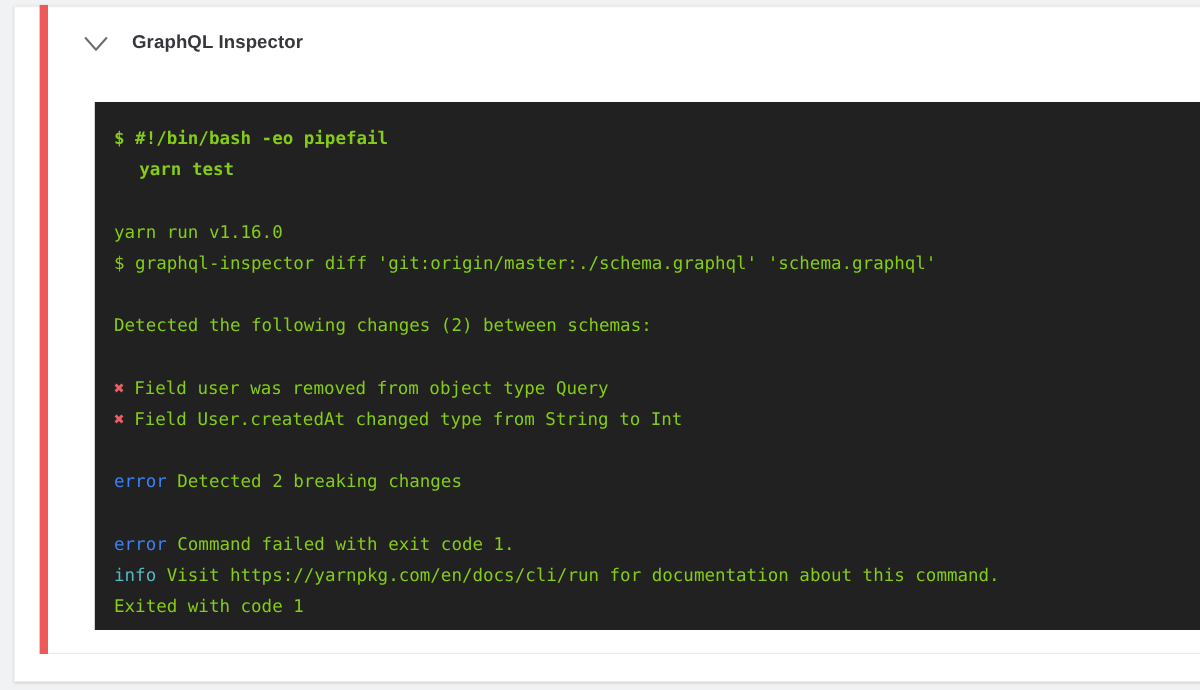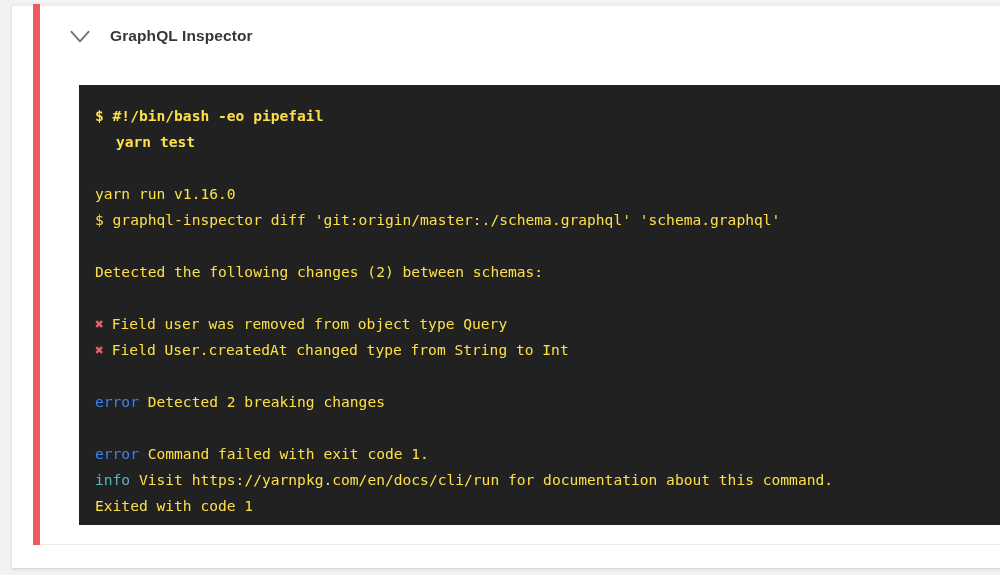--- a/index.html
+++ b/index.html
@@ -112,21 +112,21 @@
   .line.bold { font-weight: bold; }
   .line.indent { padding-left: 21px; }
 
   .tok-marker {
     color: #ec5f67;
     font-weight: bold;
     padding-right: 8px;
   }
   .tok-error { color: #3b82f6; }
   .tok-info  { color: #56b6c2; }
-  .tok-text  { color: #fde047; }
+  .tok-text  { color: #84cc16; }
 
   
   .card-bottom-divider {
     position: absolute;
     left: 28px;
     top: 540px;
     width: 972px;
     height: 1px;
     background: #ececec;
   }

